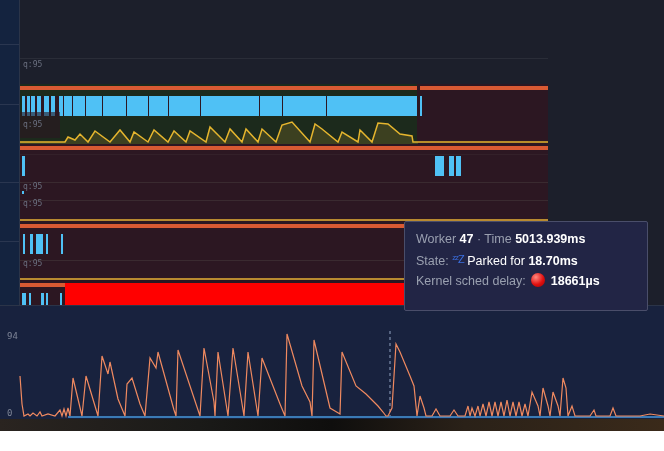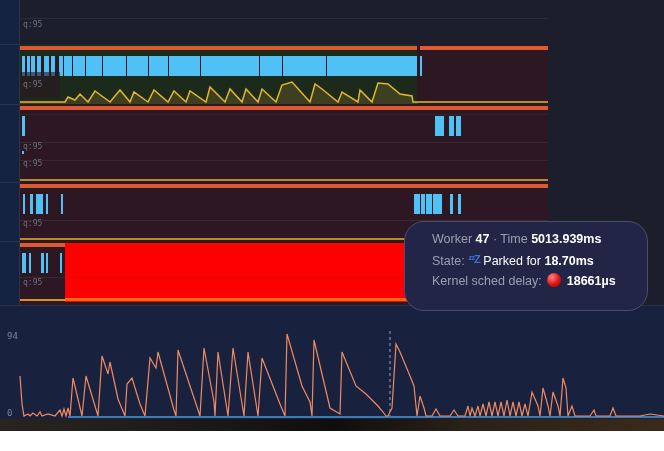--- a/index.html
+++ b/index.html
@@ -1,30 +1,30 @@
 <!DOCTYPE html>
 <html><head>
 <meta charset="utf-8">
 <style>
   html, body { margin:0; padding:0; }
   body { width:664px; height:451px; position:relative; overflow:hidden; background:#ffffff; font-family:"Liberation Sans", sans-serif; }
   .app { position:absolute; left:0; top:0; width:664px; height:430px; background:#1c1f2b; overflow:hidden; }
   .gutter { position:absolute; left:0; top:0; width:19px; height:305px; background:#14233f; border-right:1px solid #2b3448; }
   .gutter-line { position:absolute; left:0; width:19px; height:1px; background:#2a3650; }
-  .lane { position:absolute; left:20px; width:528px; overflow:hidden; }
+  .lane { position:absolute; left:20px; width:528px; overflow:hidden;margin-top:40px; }
   .qlabel { position:absolute; left:3px; font-family:"DejaVu Sans Mono", monospace; font-size:8px; color:#6b7080; }
   .divider-h { position:absolute; left:0; width:644px; height:1px; background:#2a2d38; }
   .bottom-panel { position:absolute; left:0; top:305px; width:664px; height:114px; background:#18223e; border-top:1px solid #2b3448; }
   .chart-title { position:absolute; left:0; top:4px; font-size:11px; color:#aeb4c2; white-space:nowrap; }
   .axis-label { position:absolute; left:7px; font-family:"DejaVu Sans Mono", monospace; font-size:9px; color:#7d8496;text-align:right; }
   .photo-strip { position:absolute; left:0; top:419px; width:664px; height:12px; background:linear-gradient(90deg,#2a2420,#1a1a18 30%,#0f0e0d 50%,#2a2118 70%,#3a2a1a); }
-  .tooltip { position:absolute; left:404px; top:221px; width:244px; height:90px; background:#222545; border:1px solid #4a4e6a; border-radius:20px; box-sizing:border-box; padding:7px 0 0 27px; color:#9aa0b0; font-size:12.5px; line-height:20px; }
+  .tooltip { position:absolute; left:404px; top:221px; width:244px; height:90px; background:#222545; border:1px solid #4a4e6a; border-radius:2px; box-sizing:border-box; padding:7px 0 0 11px; color:#9aa0b0; font-size:12.5px; line-height:20px; }
   .tooltip b { color:#ffffff; font-weight:bold; }
   .tt-row { white-space:nowrap; }
-  .sleep-icon { display:inline-block; color:#3b6fe0; font-size:11px; font-weight:bold; letter-spacing:-1px; vertical-align:2px; }
+  .sleep-icon { display:inline-block; color:#3b6fe0; font-size:11px; font-weight:normal; letter-spacing:-1px; vertical-align:2px; }
   .red-dot { display:inline-block; width:14px; height:14px; border-radius:50%; background:radial-gradient(circle at 35% 30%, #ff8a80, #e01010 55%, #a00000); vertical-align:-2px; margin:0 2px; }
 </style>
 </head>
 <body>
 
 <div class="app">
   <div class="gutter">
     <div class="gutter-line" style="top:44px"></div>
     <div class="gutter-line" style="top:104px"></div>
     <div class="gutter-line" style="top:182px"></div>

